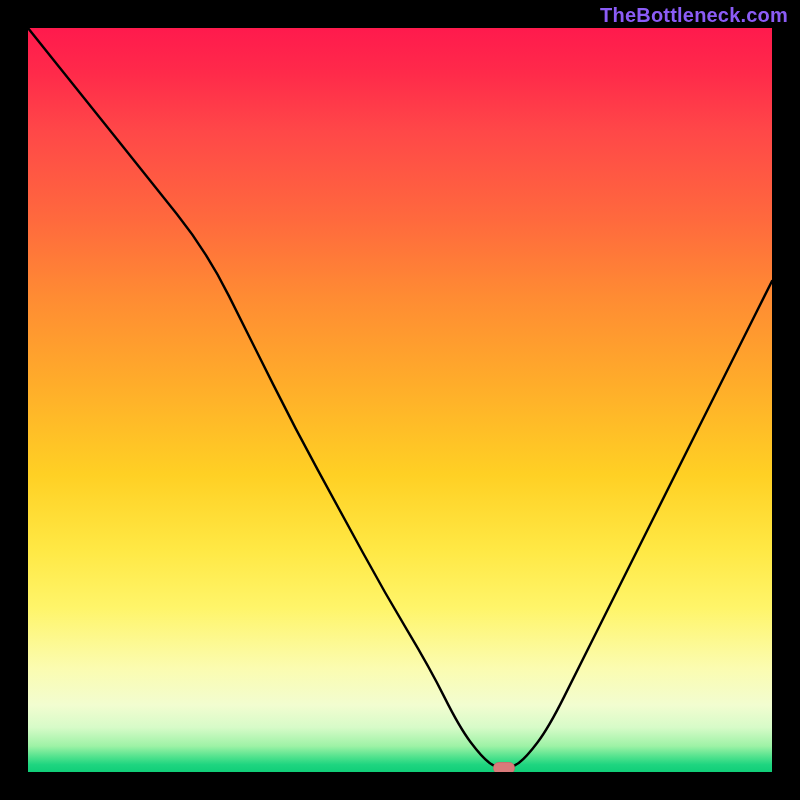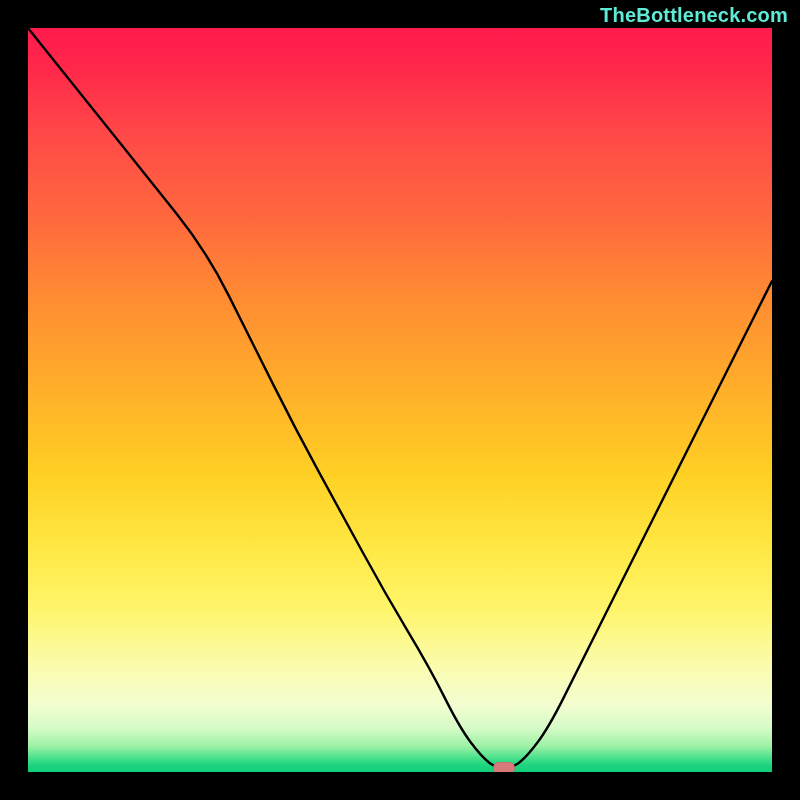--- a/index.html
+++ b/index.html
@@ -14,21 +14,21 @@
   .frame {
     position: relative;
     width: 800px;
     height: 800px;
     background: #000;
   }
   .watermark {
     position: absolute;
     top: 4px;
     right: 12px;
-    color: #5eead4;
+    color: #8b5cf6;
     font-size: 20px;
     font-weight: 600;
     letter-spacing: 0.2px;
     z-index: 10;
     user-select: none;
   }
   .plot-area {
     position: absolute;
     left: 28px;
     top: 28px;

